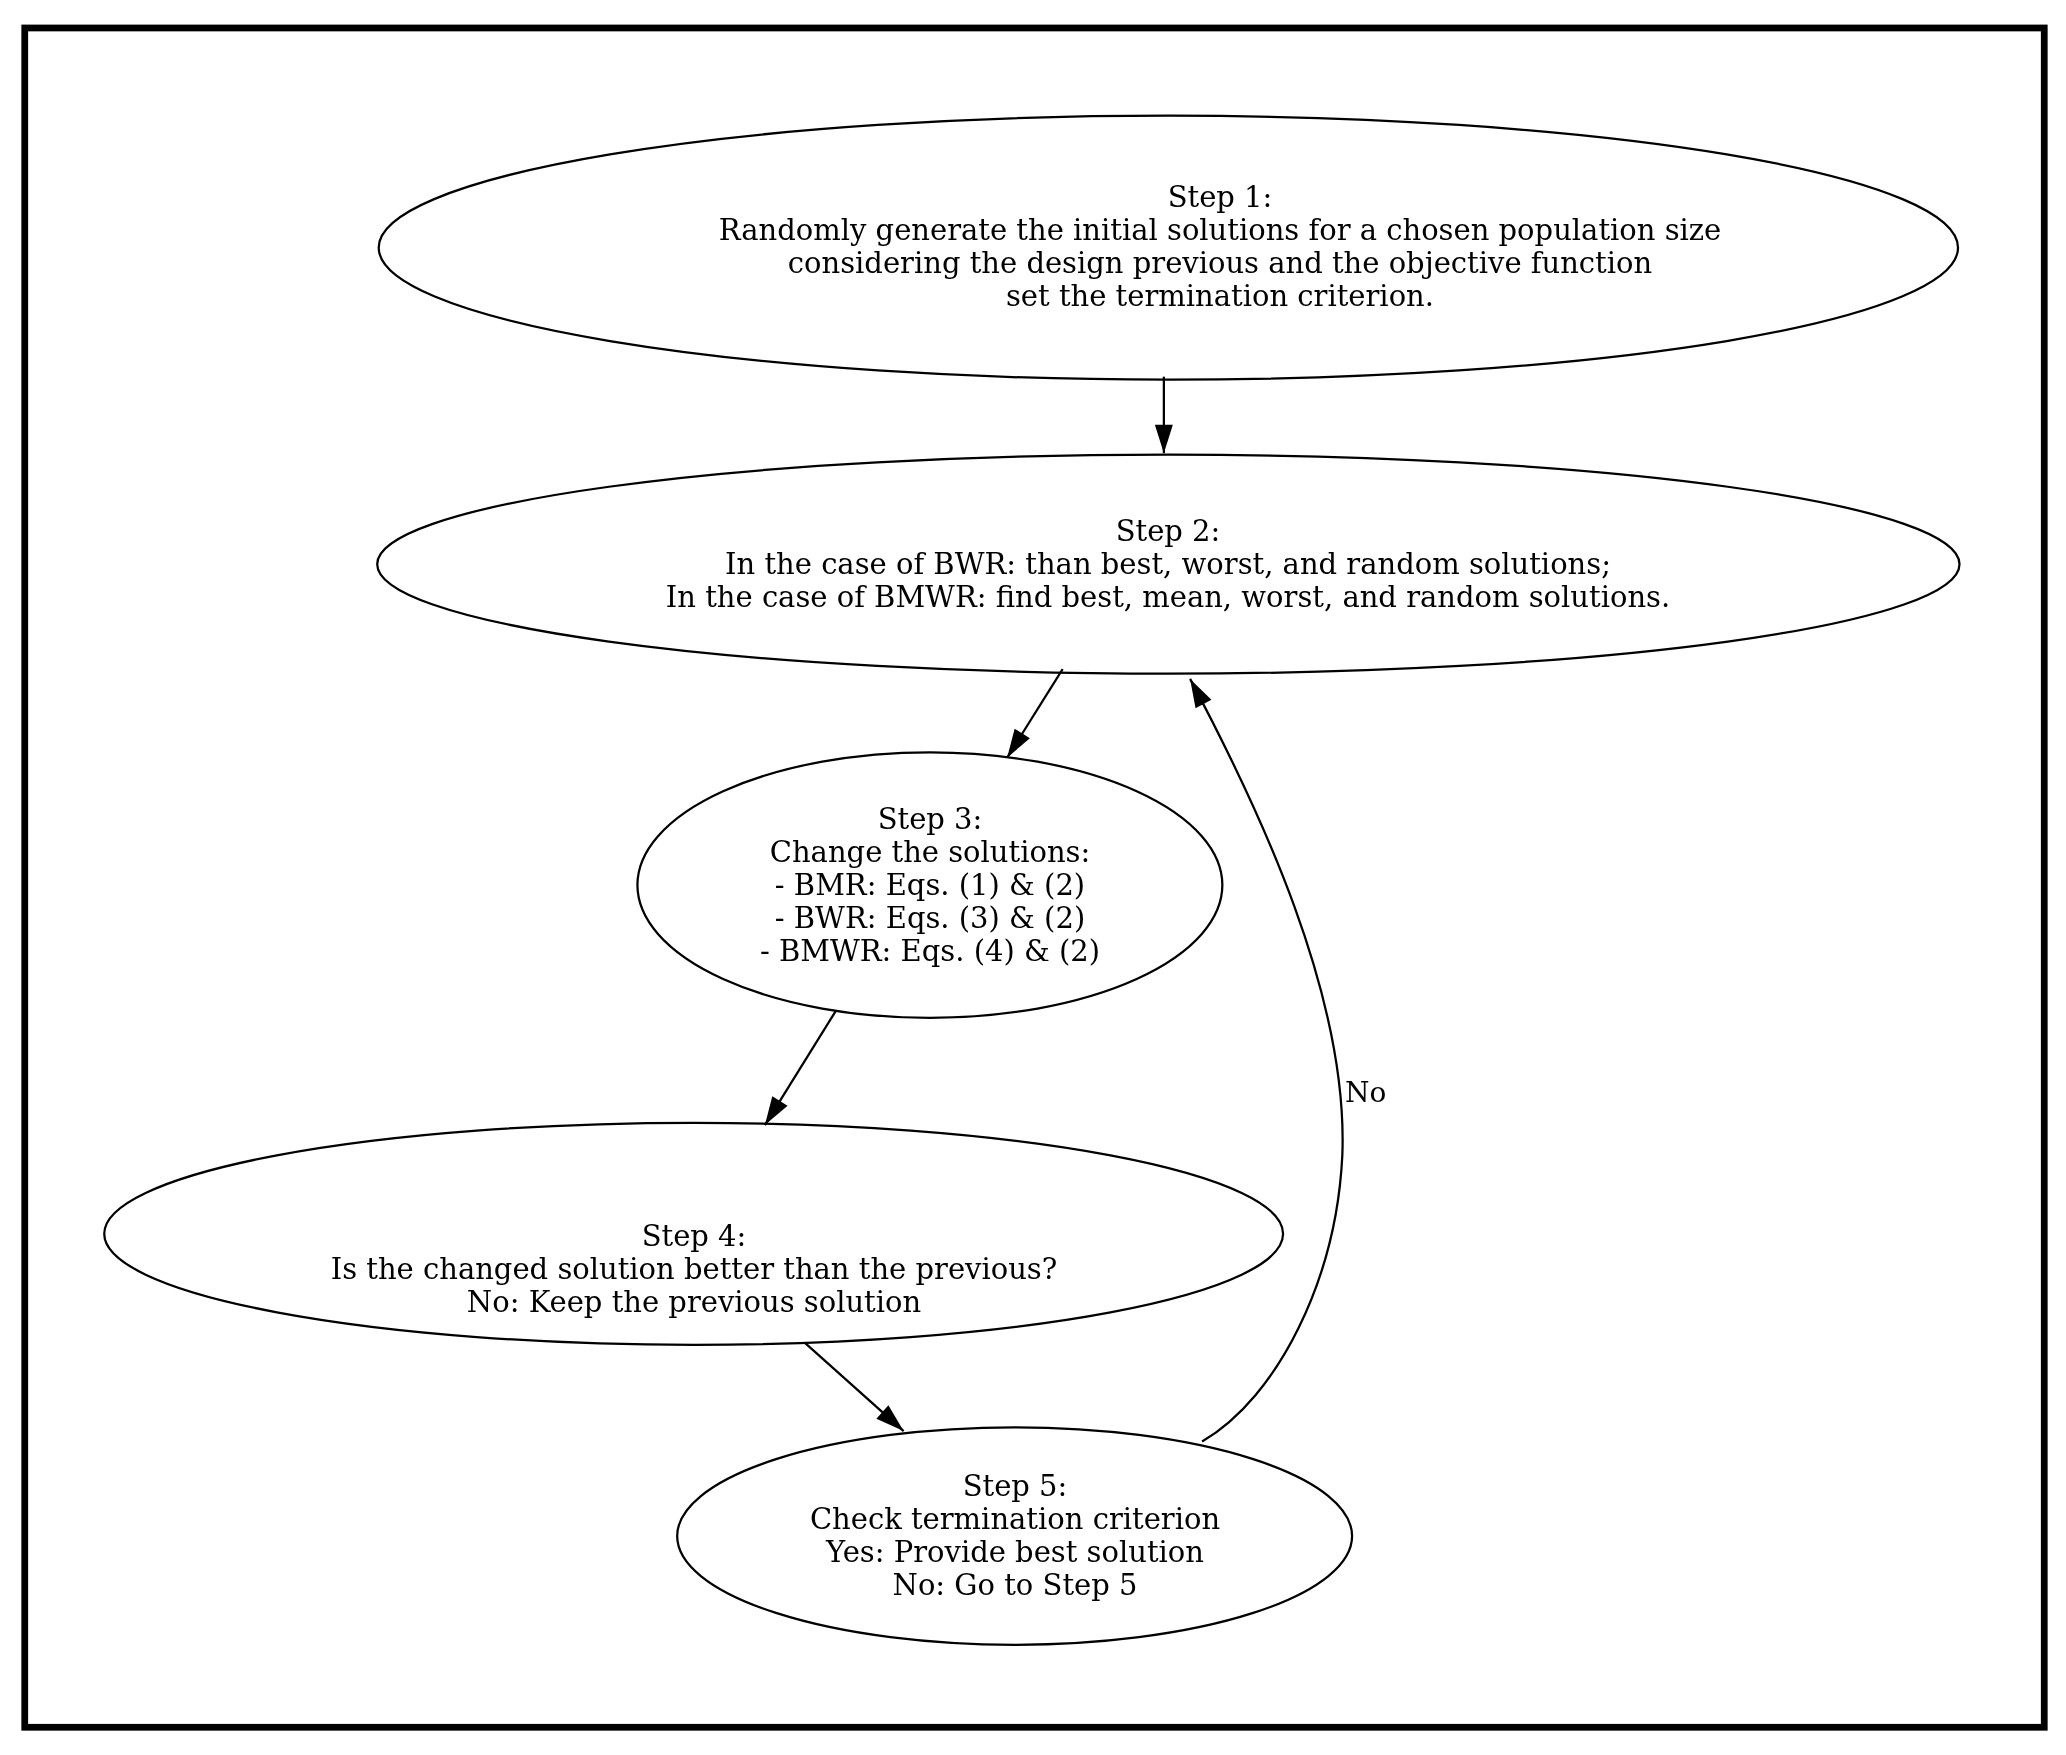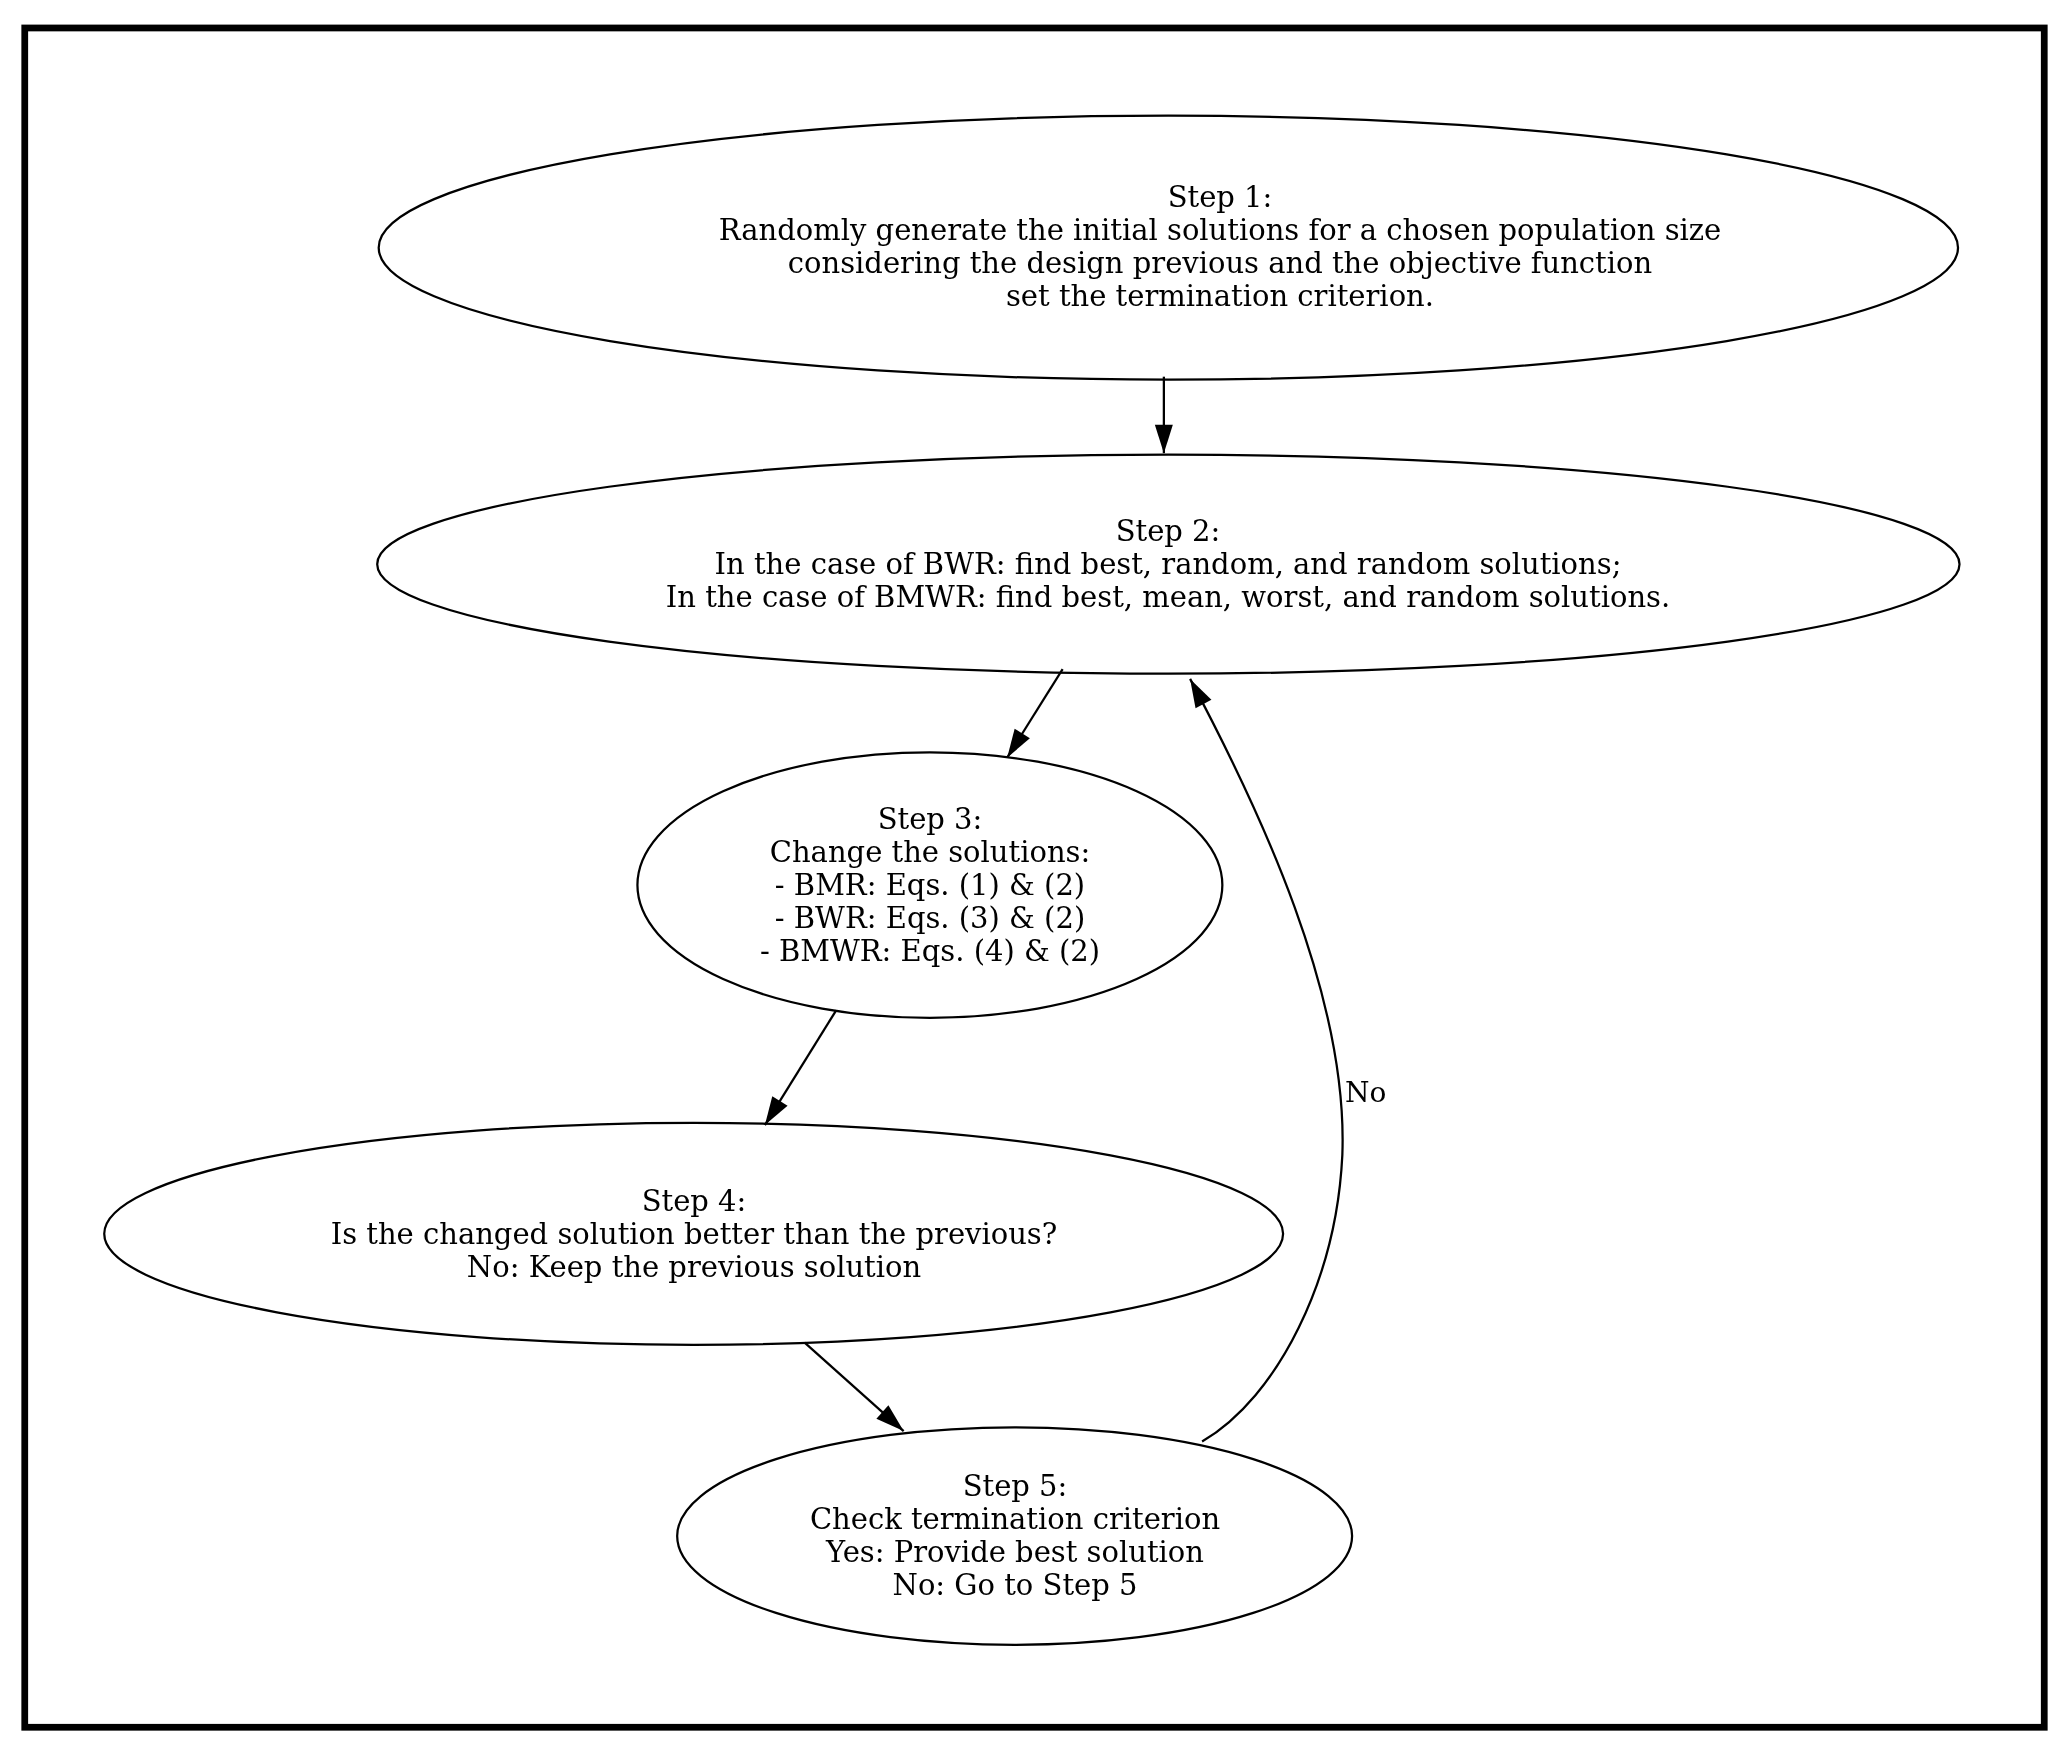--- a/index.html
+++ b/index.html
@@ -68,33 +68,33 @@
 
   <div class="node-label" style="left:1220px; top:247px;">
     <div>Step 1:</div>
     <div>Randomly generate the initial solutions for a chosen population size</div>
     <div>considering the design previous and the objective function</div>
     <div>set the termination criterion.</div>
   </div>
 
   <div class="node-label" style="left:1168px; top:564px;">
     <div>Step 2:</div>
-    <div>In the case of BWR: find best, random, and random solutions;</div>
+    <div>In the case of BWR: than best, worst, and random solutions;</div>
     <div>In the case of BMWR: find best, mean, worst, and random solutions.</div>
   </div>
 
   <div class="node-label" style="left:930px; top:885px;">
     <div>Step 3:</div>
     <div>Change the solutions:</div>
     <div>- BMR: Eqs. (1) &amp; (2)</div>
     <div>- BWR: Eqs. (3) &amp; (2)</div>
     <div>- BMWR: Eqs. (4) &amp; (2)</div>
   </div>
 
-  <div class="node-label" style="left:694px; top:1234px;">
+  <div class="node-label" style="left:694px; top:1269px;">
     <div>Step 4:</div>
     <div>Is the changed solution better than the previous?</div>
     <div>No: Keep the previous solution</div>
   </div>
 
   <div class="node-label" style="left:1015px; top:1536px;">
     <div>Step 5:</div>
     <div>Check termination criterion</div>
     <div>Yes: Provide best solution</div>
     <div>No: Go to Step 5</div>

